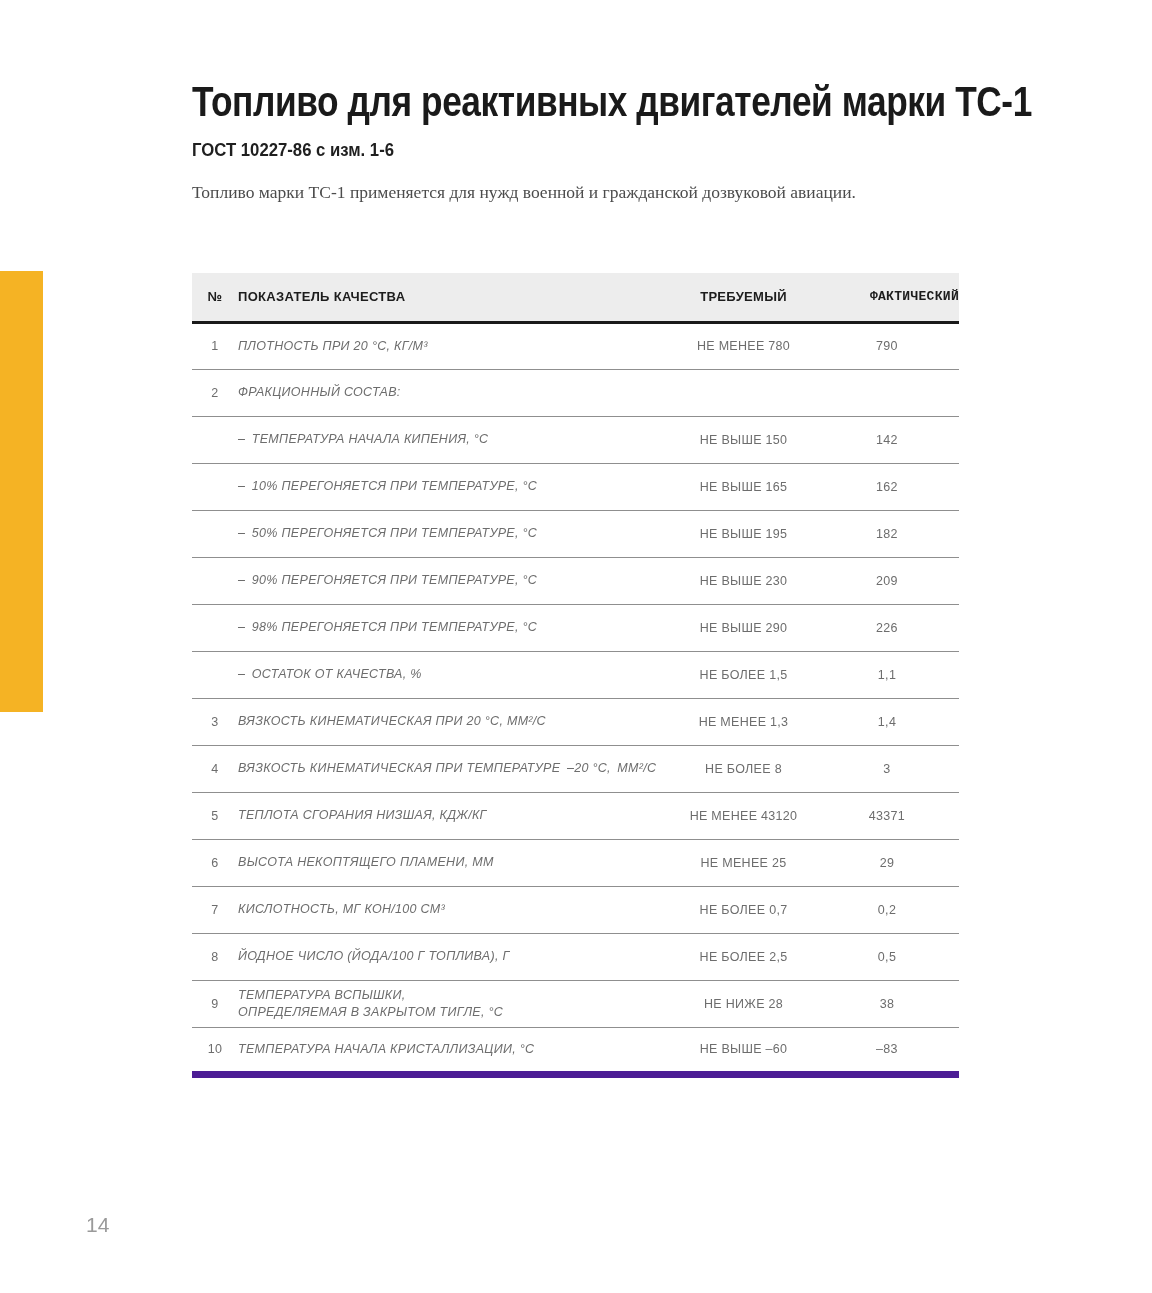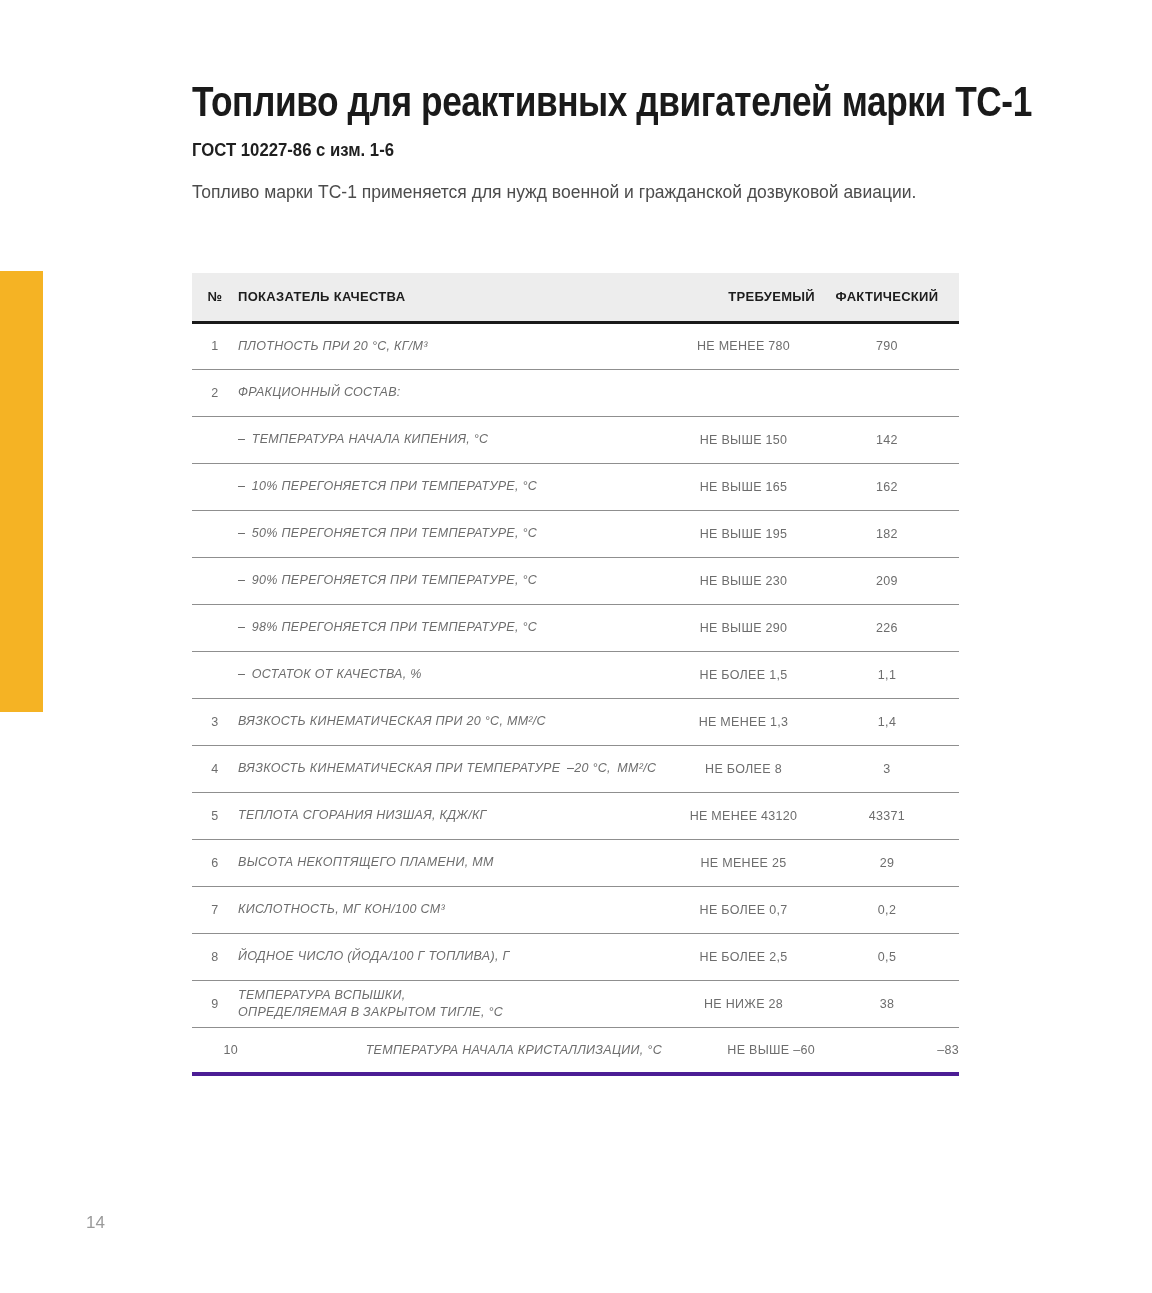--- a/index.html
+++ b/index.html
@@ -40,20 +40,21 @@
     transform-origin: left top;
     color: #1f1f1f;
   }
   .page-intro {
     position: absolute;
     left: 192px; top: 182px;
     width: 820px;
     font-size: 17.5px;
     line-height: 1.25;
     color: #4c4c4c;
+    font-family: Liberation Serif, serif;
   }
   table.quality-table {
     position: absolute;
     left: 192px; top: 273px;
     width: 767px;
     border-collapse: collapse;
     table-layout: fixed;
   }
   .quality-table thead th {
     height: 49px;
@@ -61,45 +62,45 @@
     border-bottom: 3px solid #1a1a1a;
     font-size: 13px;
     font-weight: 700;
     color: #1d1d1d;
     letter-spacing: 0.3px;
     vertical-align: middle;
     text-align: left;
   }
   .quality-table th.col-num { width: 46px; text-align: center; }
   .quality-table th.col-name { width: 434px; margin-left: 8px; }
-  .quality-table th.col-required { width: 143px; text-align: right; }
-  .quality-table th.col-actual { width: 144px; text-align: center; }
+  .quality-table th.col-required { width: 143px; text-align: center; }
+  .quality-table th.col-actual { width: 144px; text-align: right; font-family: Liberation Mono, monospace; }
   .quality-table tbody td {
     height: 47px;
     border-bottom: 1.5px solid #8f8f8f;
     font-size: 12.5px;
     color: #6d6d6d;
     letter-spacing: 0.3px;
     vertical-align: middle;
   }
   .quality-table tbody td.col-num { text-align: center; }
   .quality-table tbody td.col-name {
     text-align: left;
     white-space: pre-line;
     line-height: 1.3;
     padding-right: 10px;
     font-style: italic;
   }
   .quality-table tbody td.col-required,
   .quality-table tbody td.col-actual { text-align: center; }
-  .quality-table tbody tr.last td { border-bottom: 4px solid #4c1d95; text-align: right; }
+  .quality-table tbody tr.last td { border-bottom: 7px solid #4c1d95; }
   .page-number {
     position: absolute;
     left: 86px; top: 1213px;
-    font-size: 17px;
+    font-size: 21px;
     color: #9a9a9a;
   }
 </style>
 </head>
 <body>
 
 <div class="accent-bar" style="background: rgb(245, 179, 36);"></div>
 
 <h1 class="page-title">Топливо для реактивных двигателей марки ТС-1</h1>
 

